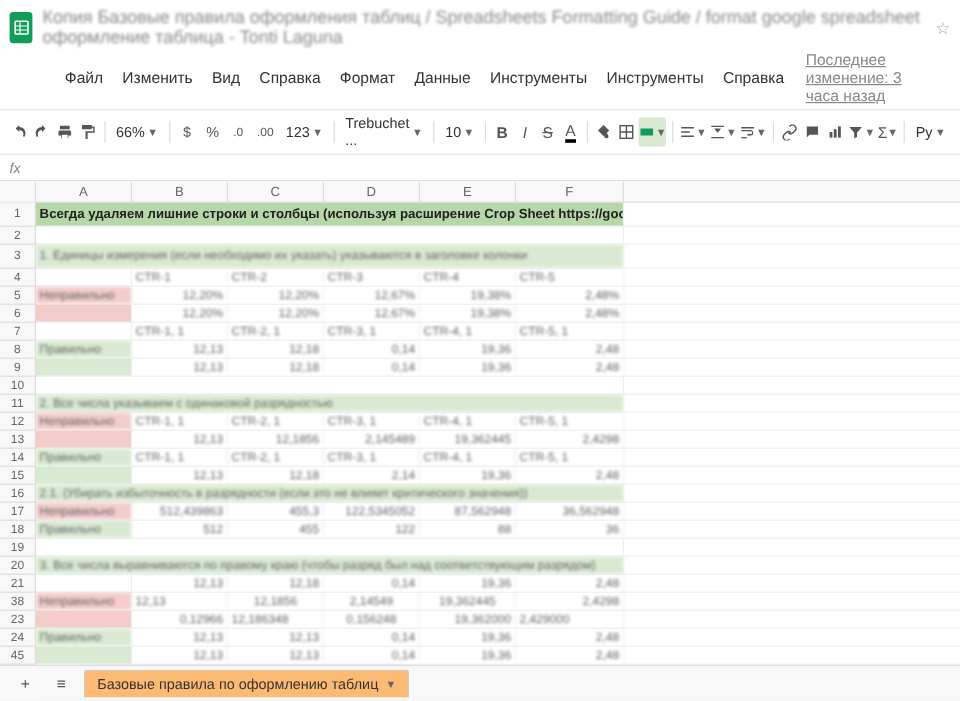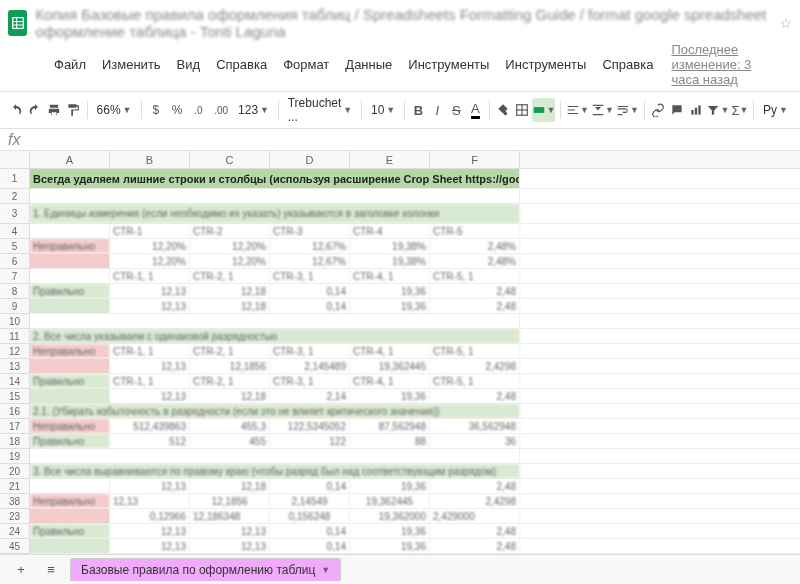--- a/index.html
+++ b/index.html
@@ -13,41 +13,41 @@
 .menu-row { display: flex; align-items: center; gap: 4px; padding: 2px 40px 4px; font-size: 13px; }
 .menu-item { padding: 2px 6px; cursor: pointer; color: #333; }
 .last-change { color: #888; text-decoration: underline; margin-left: 8px; cursor: pointer; }
 .toolbar { display: flex; align-items: center; gap: 2px; padding: 4px 8px; border-top: 1px solid #e0e0e0; border-bottom: 1px solid #e0e0e0; }
 .tb-btn { width: 24px; height: 24px; display: flex; align-items: center; justify-content: center; cursor: pointer; color: #555; border-radius: 2px; }
 .tb-sep { width: 1px; height: 18px; background: #ddd; margin: 0 3px; }
 .tb-text { font-size: 12px; padding: 0 4px; cursor: pointer; }
 .tb-dropdown { display: flex; align-items: center; gap: 2px; padding: 0 4px; cursor: pointer; font-size: 12px; }
 .chev { font-size: 9px; color: #666; }
 .fx-row { display: flex; align-items: center; border-bottom: 1px solid #e0e0e0; height: 22px; padding: 0 8px; }
-.fx-label { font-style: italic; color: #888; font-size: 16px; margin-right: 20px; }
+.fx-label { font-style: italic; color: #888; font-size: 12px; margin-right: 20px; }
 .sheet { position: relative; }
 .col-headers { display: flex; height: 18px; background: #f8f8f8; border-bottom: 1px solid #ddd; }
 .corner { width: 30px; border-right: 1px solid #ddd; background: #f8f8f8; }
 .col-h { border-right: 1px solid #ddd; text-align: center; font-size: 11px; color: #666; line-height: 18px; }
 .grid-body { display: flex; }
 .row-headers { width: 30px; background: #f8f8f8; }
 .row-h { height: 15px; border-bottom: 1px solid #ddd; border-right: 1px solid #ddd; text-align: center; font-size: 10px; color: #666; line-height: 15px; }
 .cells { flex: 1; position: relative; }
 .row { display: flex; height: 15px; border-bottom: 1px solid #eee; }
 .cell { border-right: 1px solid #eee; font-size: 10px; padding: 0 3px; overflow: hidden; white-space: nowrap; display: flex; align-items: center; }
 .row.tall { height: 20px; }
 .green-header { background: #b6d7a8; font-weight: bold; font-size: 11px; color: #222; }
 .green-sub { background: #d9ead3; font-size: 10px; color: #444; filter: blur(1px); }
 .pink { background: #f4cccc; }
 .lgreen { background: #d9ead3; }
 .blur { filter: blur(1.2px); color: #666; }
 .sheet-container { height: 440px; overflow: hidden; position: relative; }
 .bottom-tabs { position: absolute; bottom: 0; left: 0; right: 0; height: 30px; border-top: 1px solid #ddd; background: #f8f8f8; display: flex; align-items: center; gap: 8px; padding: 0 10px; }
 .tab-btn { width: 22px; height: 22px; display: flex; align-items: center; justify-content: center; cursor: pointer; color: #555; }
-.sheet-tab { background: #f0abfc; border: 1px solid #ccc; border-bottom: none; padding: 4px 10px; font-size: 12px; cursor: pointer; display: flex; align-items: center; gap: 6px; border-radius: 3px 3px 0 0; }
+.sheet-tab { background: #fdba74; border: 1px solid #ccc; border-bottom: none; padding: 4px 10px; font-size: 12px; cursor: pointer; display: flex; align-items: center; gap: 6px; border-radius: 3px 3px 0 0; }
 svg { display: block; }
 </style>
 </head>
 <body>
 
 <div class="header">
   <div class="title-row">
     <div class="logo">
       <svg viewBox="0 0 24 24" fill="#fff">
           <rect x="4" y="4" width="16" height="16" rx="1" fill="none" stroke="#fff" stroke-width="2"></rect>

